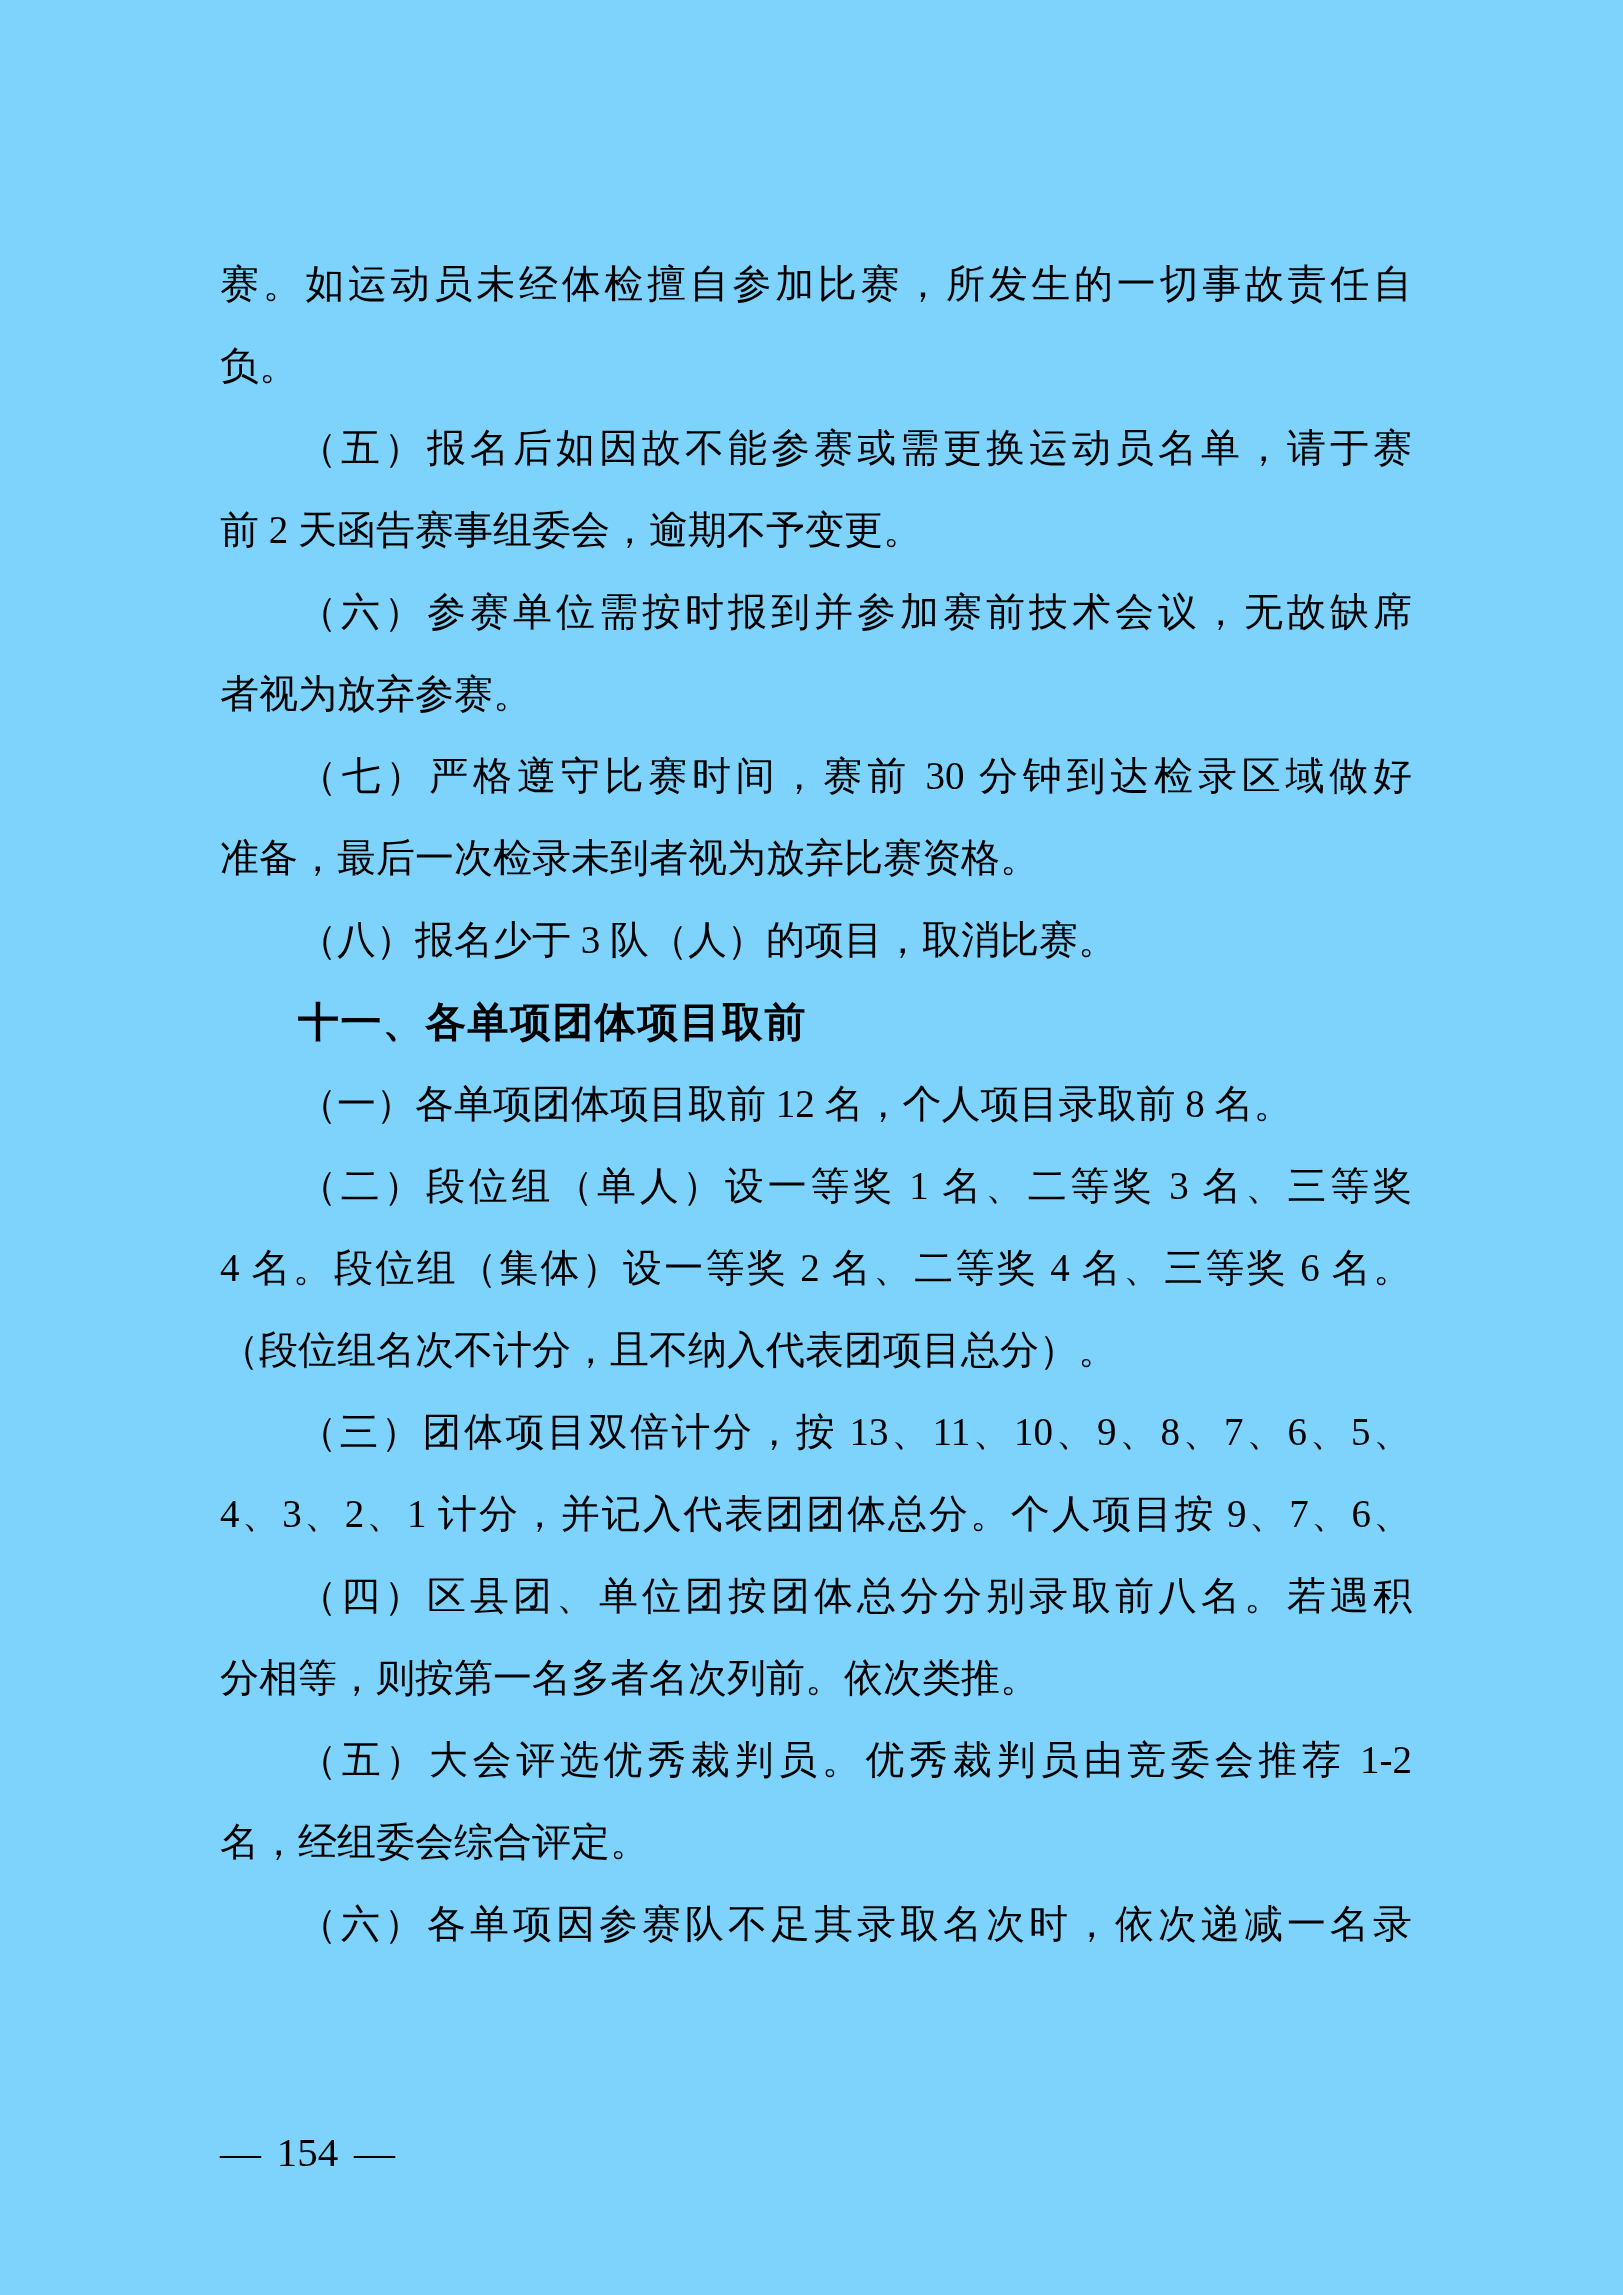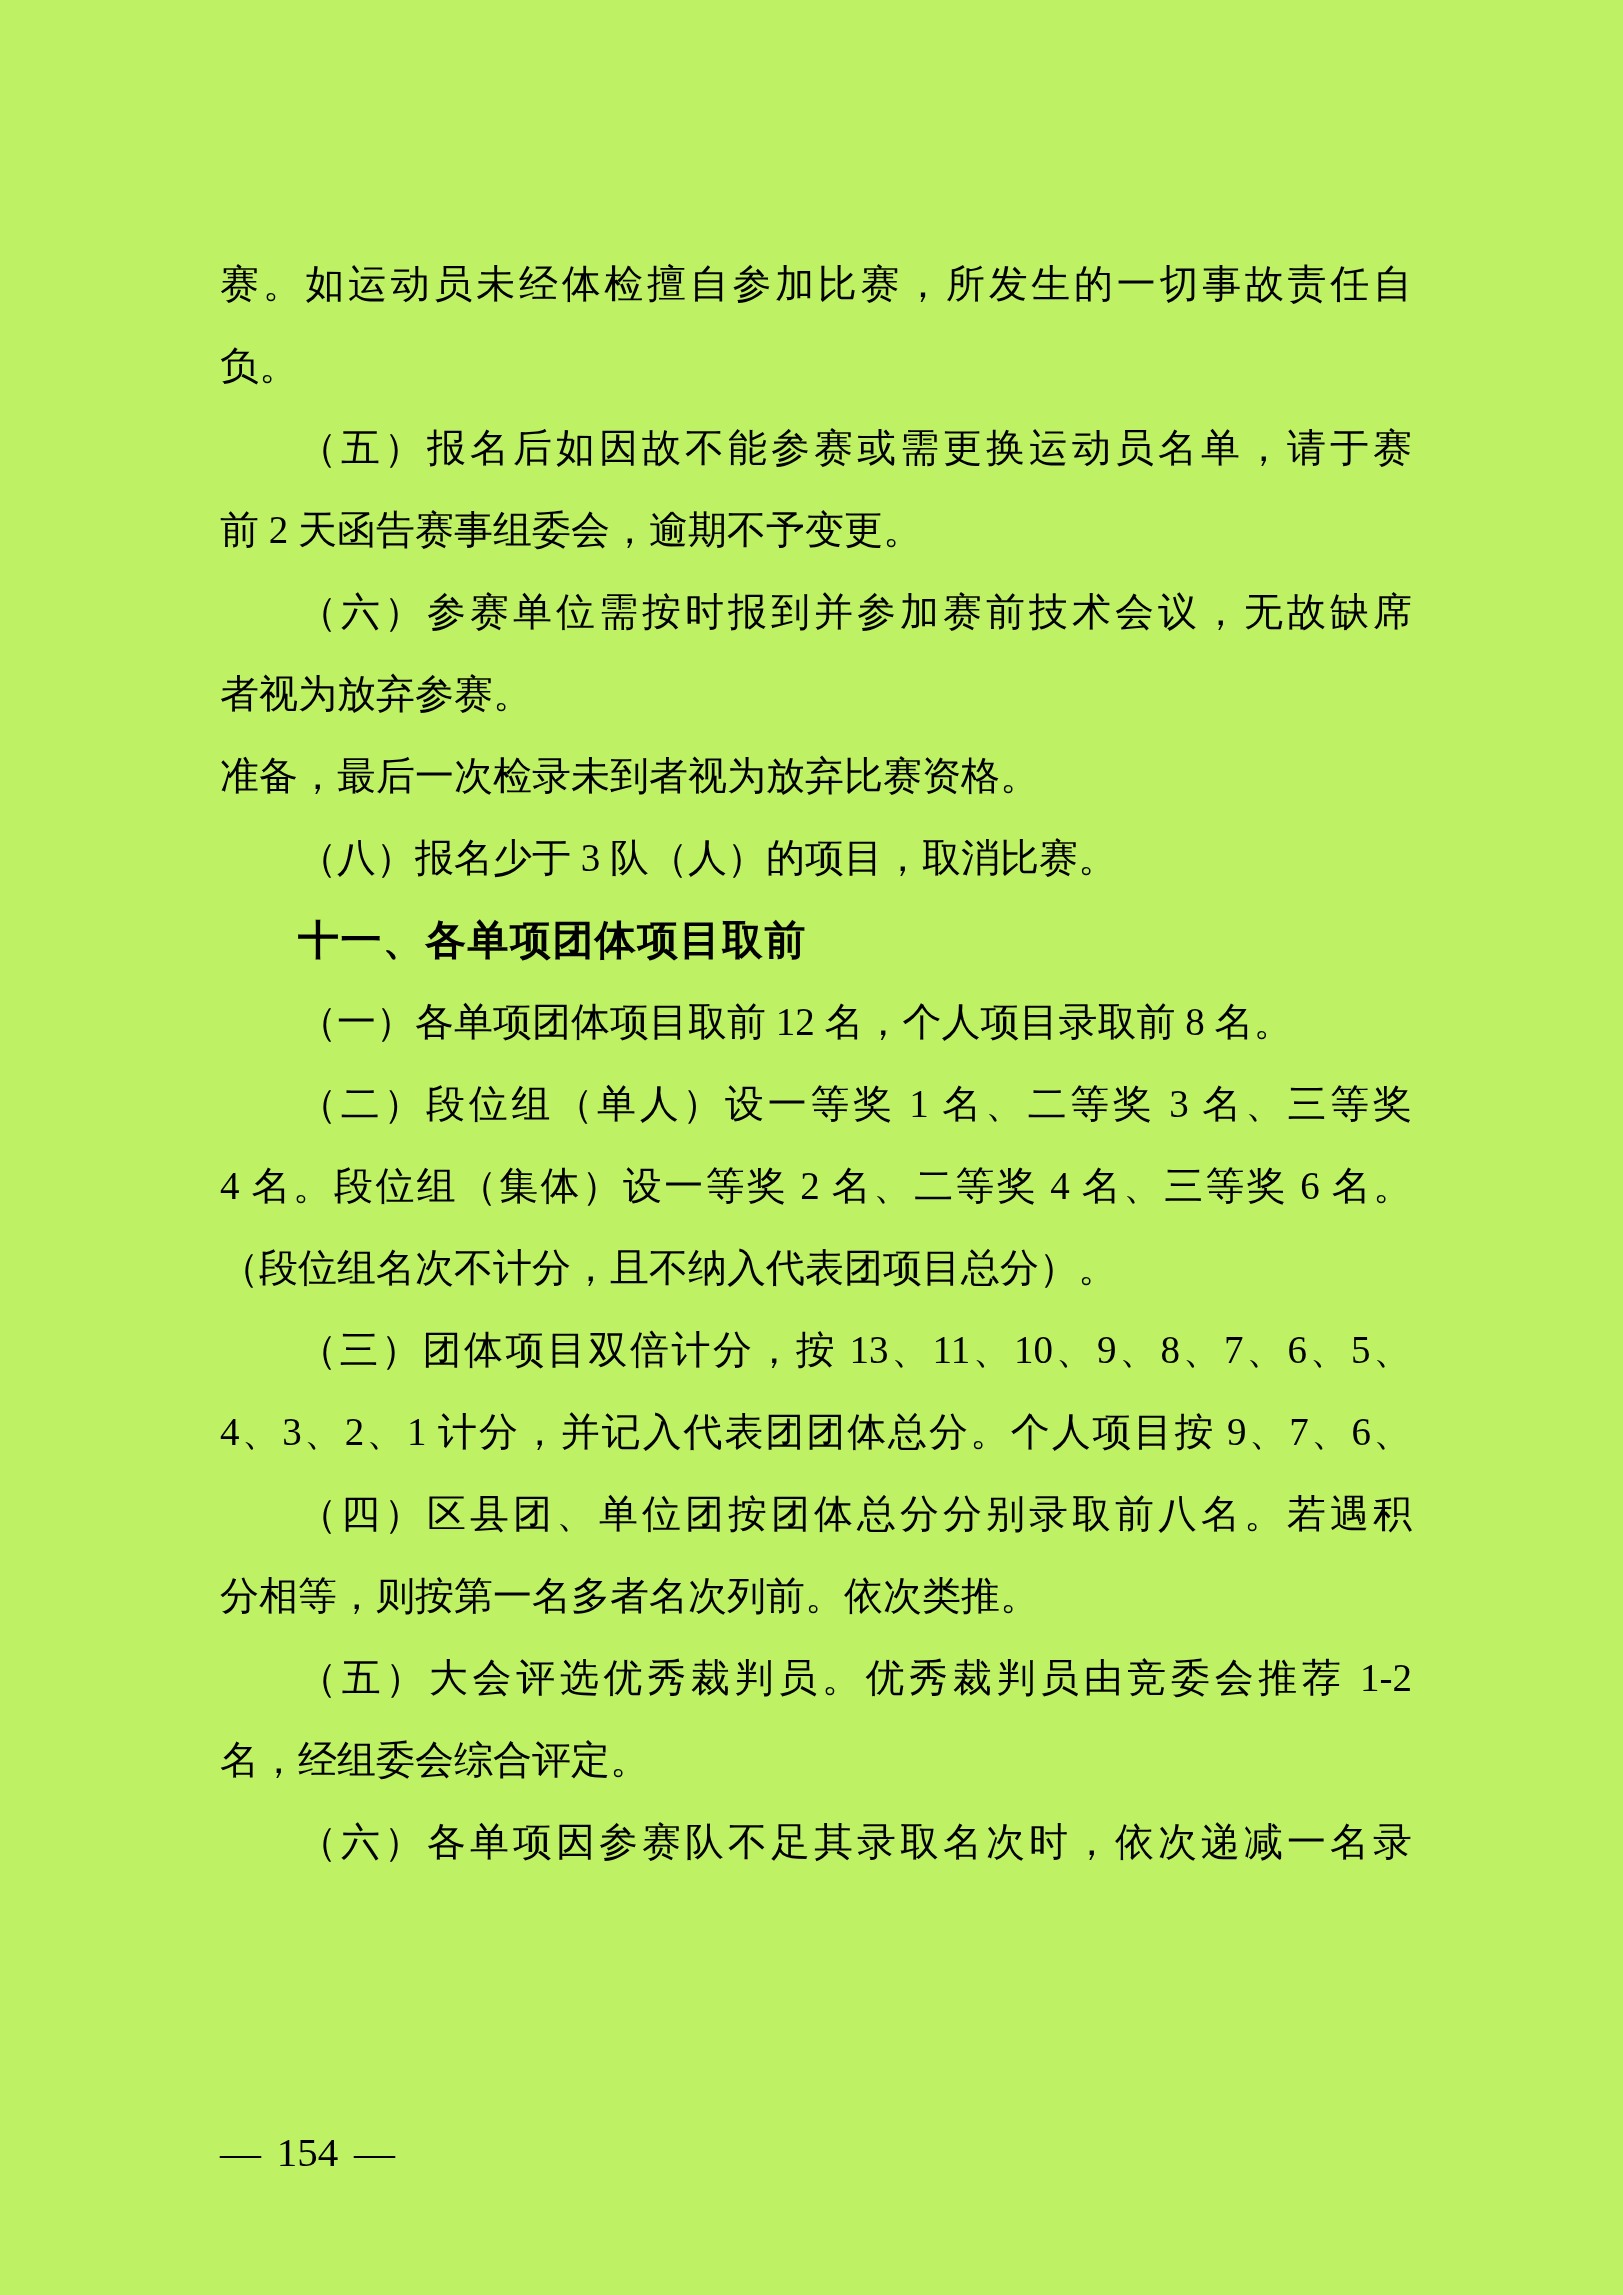--- a/index.html
+++ b/index.html
@@ -1,20 +1,20 @@
 <!DOCTYPE html>
 <html style="font-size:11px"><head>
 <meta charset="utf-8">
 <style>
   html,body{margin:0;padding:0;background:#ffffff;}
   .page{
     position:relative;
     width:1623px;
     height:2295px;
-    background:#bef264;
+    background:#7dd3fc;
     overflow:hidden;
     color:#000;
   }
   .textblock{
     position:absolute;
     left:220px;
     top:243px;
     width:1192px;
     font-family:"Liberation Serif","DejaVu Serif",serif;
     font-size:39px;
@@ -55,20 +55,21 @@
 
 <div class="page">
 
   <div class="textblock">
     <div class="line just">赛。如运动员未经体检擅自参加比赛，所发生的一切事故责任自</div>
     <div class="line">负。</div>
     <div class="line just indent">（五）报名后如因故不能参赛或需更换运动员名单，请于赛</div>
     <div class="line">前 2 天函告赛事组委会，逾期不予变更。</div>
     <div class="line just indent">（六）参赛单位需按时报到并参加赛前技术会议，无故缺席</div>
     <div class="line">者视为放弃参赛。</div>
+    <div class="line just indent">（七）严格遵守比赛时间，赛前 30 分钟到达检录区域做好</div>
     <div class="line">准备，最后一次检录未到者视为放弃比赛资格。</div>
     <div class="line indent">（八）报名少于 3 队（人）的项目，取消比赛。</div>
     <div class="line heading indent">十一、各单项团体项目取前</div>
     <div class="line indent">（一）各单项团体项目取前 12 名，个人项目录取前 8 名。</div>
     <div class="line just indent">（二）段位组（单人）设一等奖 1 名、二等奖 3 名、三等奖</div>
     <div class="line just">4 名。段位组（集体）设一等奖 2 名、二等奖 4 名、三等奖 6 名。</div>
     <div class="line">（段位组名次不计分，且不纳入代表团项目总分）。</div>
     <div class="line just indent">（三）团体项目双倍计分，按 13、11、10、9、8、7、6、5、</div>
     <div class="line just">4、3、2、1 计分，并记入代表团团体总分。个人项目按 9、7、6、</div>
     <div class="line just indent">（四）区县团、单位团按团体总分分别录取前八名。若遇积</div>

